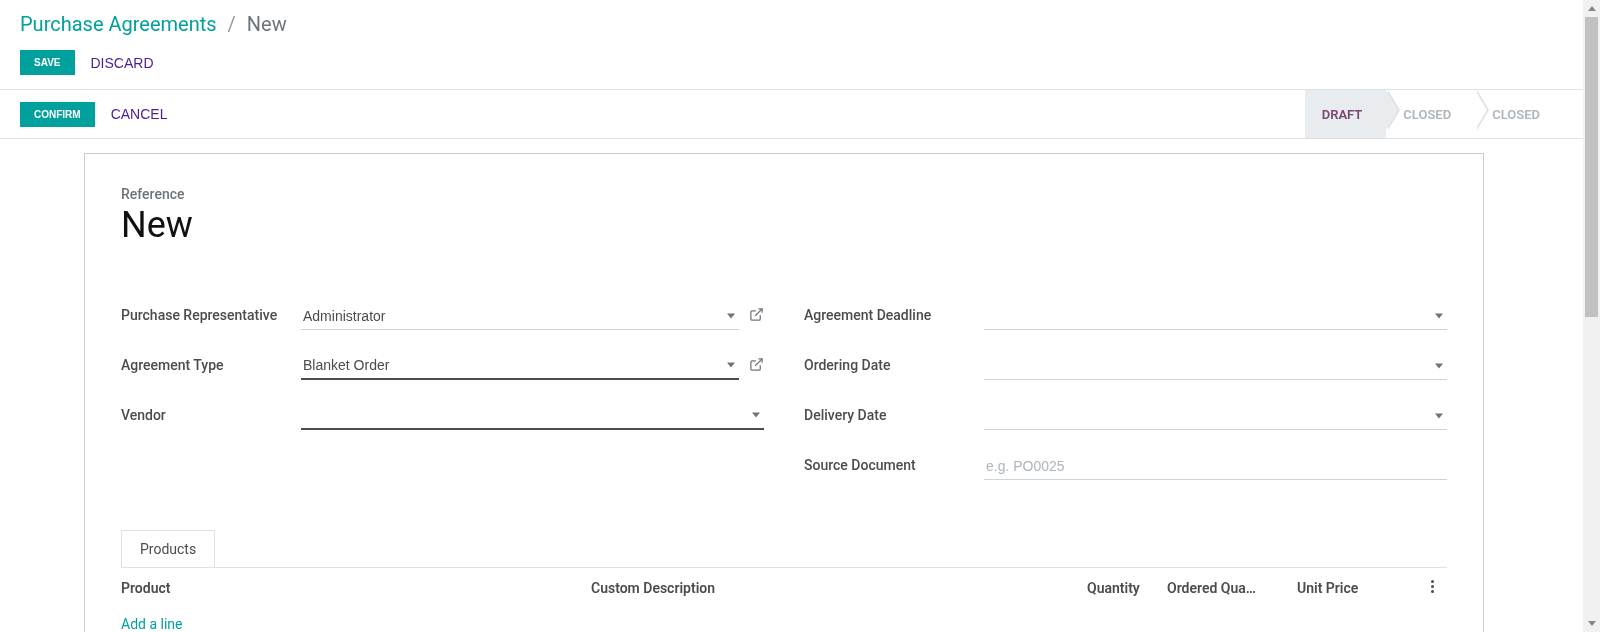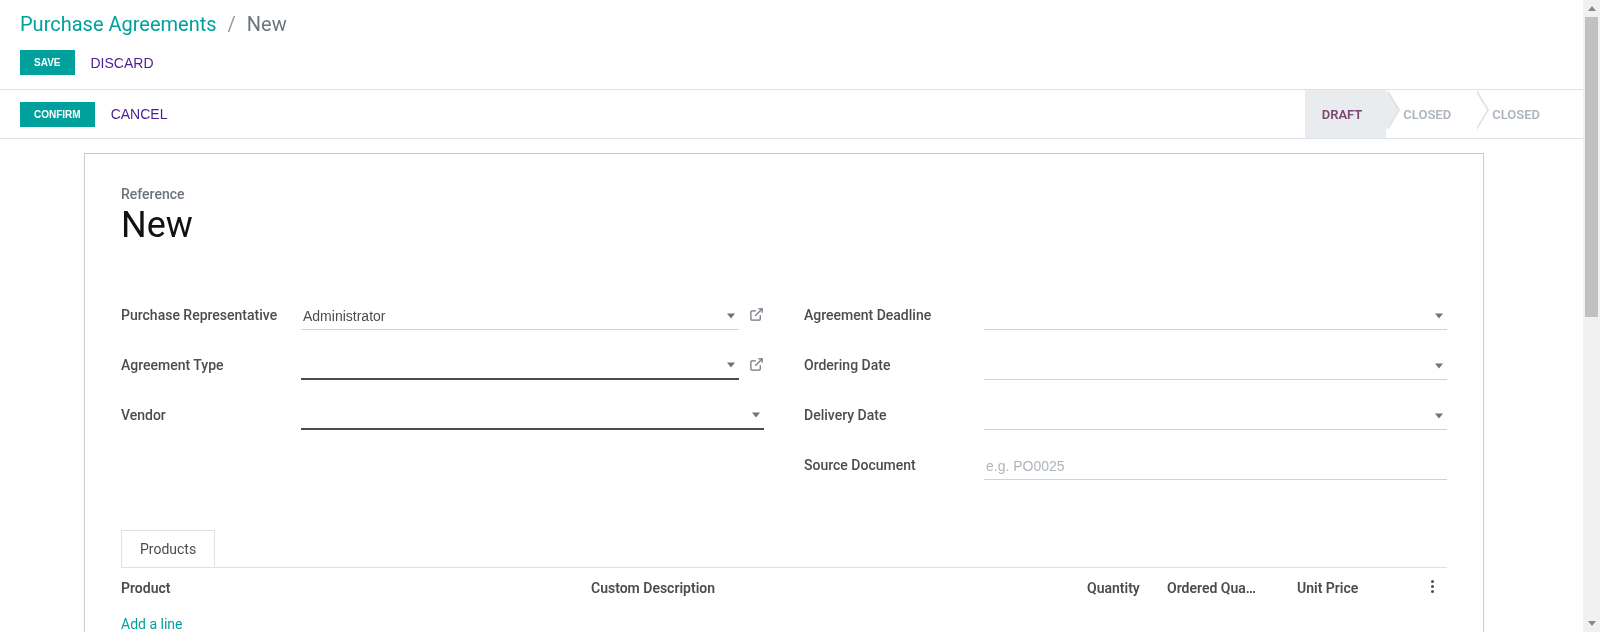--- a/index.html
+++ b/index.html
@@ -122,20 +122,21 @@
                   <line x1="10" y1="14" x2="21" y2="3"></line>
                 </svg>
             </span>
           </div>
         </div>
 
         <div class="form-row">
           <div class="lbl">Agreement Type</div>
           <div class="fld">
             <div class="input-line heavy">
+              <input type="text" value="Blanket Order" style="">
               <span class="caret"></span>
             </div>
             <span class="ext-icon">
               <svg viewBox="0 0 24 24" fill="none" stroke="currentColor" stroke-width="2">
                   <path d="M18 13v6a2 2 0 0 1-2 2H5a2 2 0 0 1-2-2V8a2 2 0 0 1 2-2h6"></path>
                   <polyline points="15 3 21 3 21 9"></polyline>
                   <line x1="10" y1="14" x2="21" y2="3"></line>
                 </svg>
             </span>
           </div>

